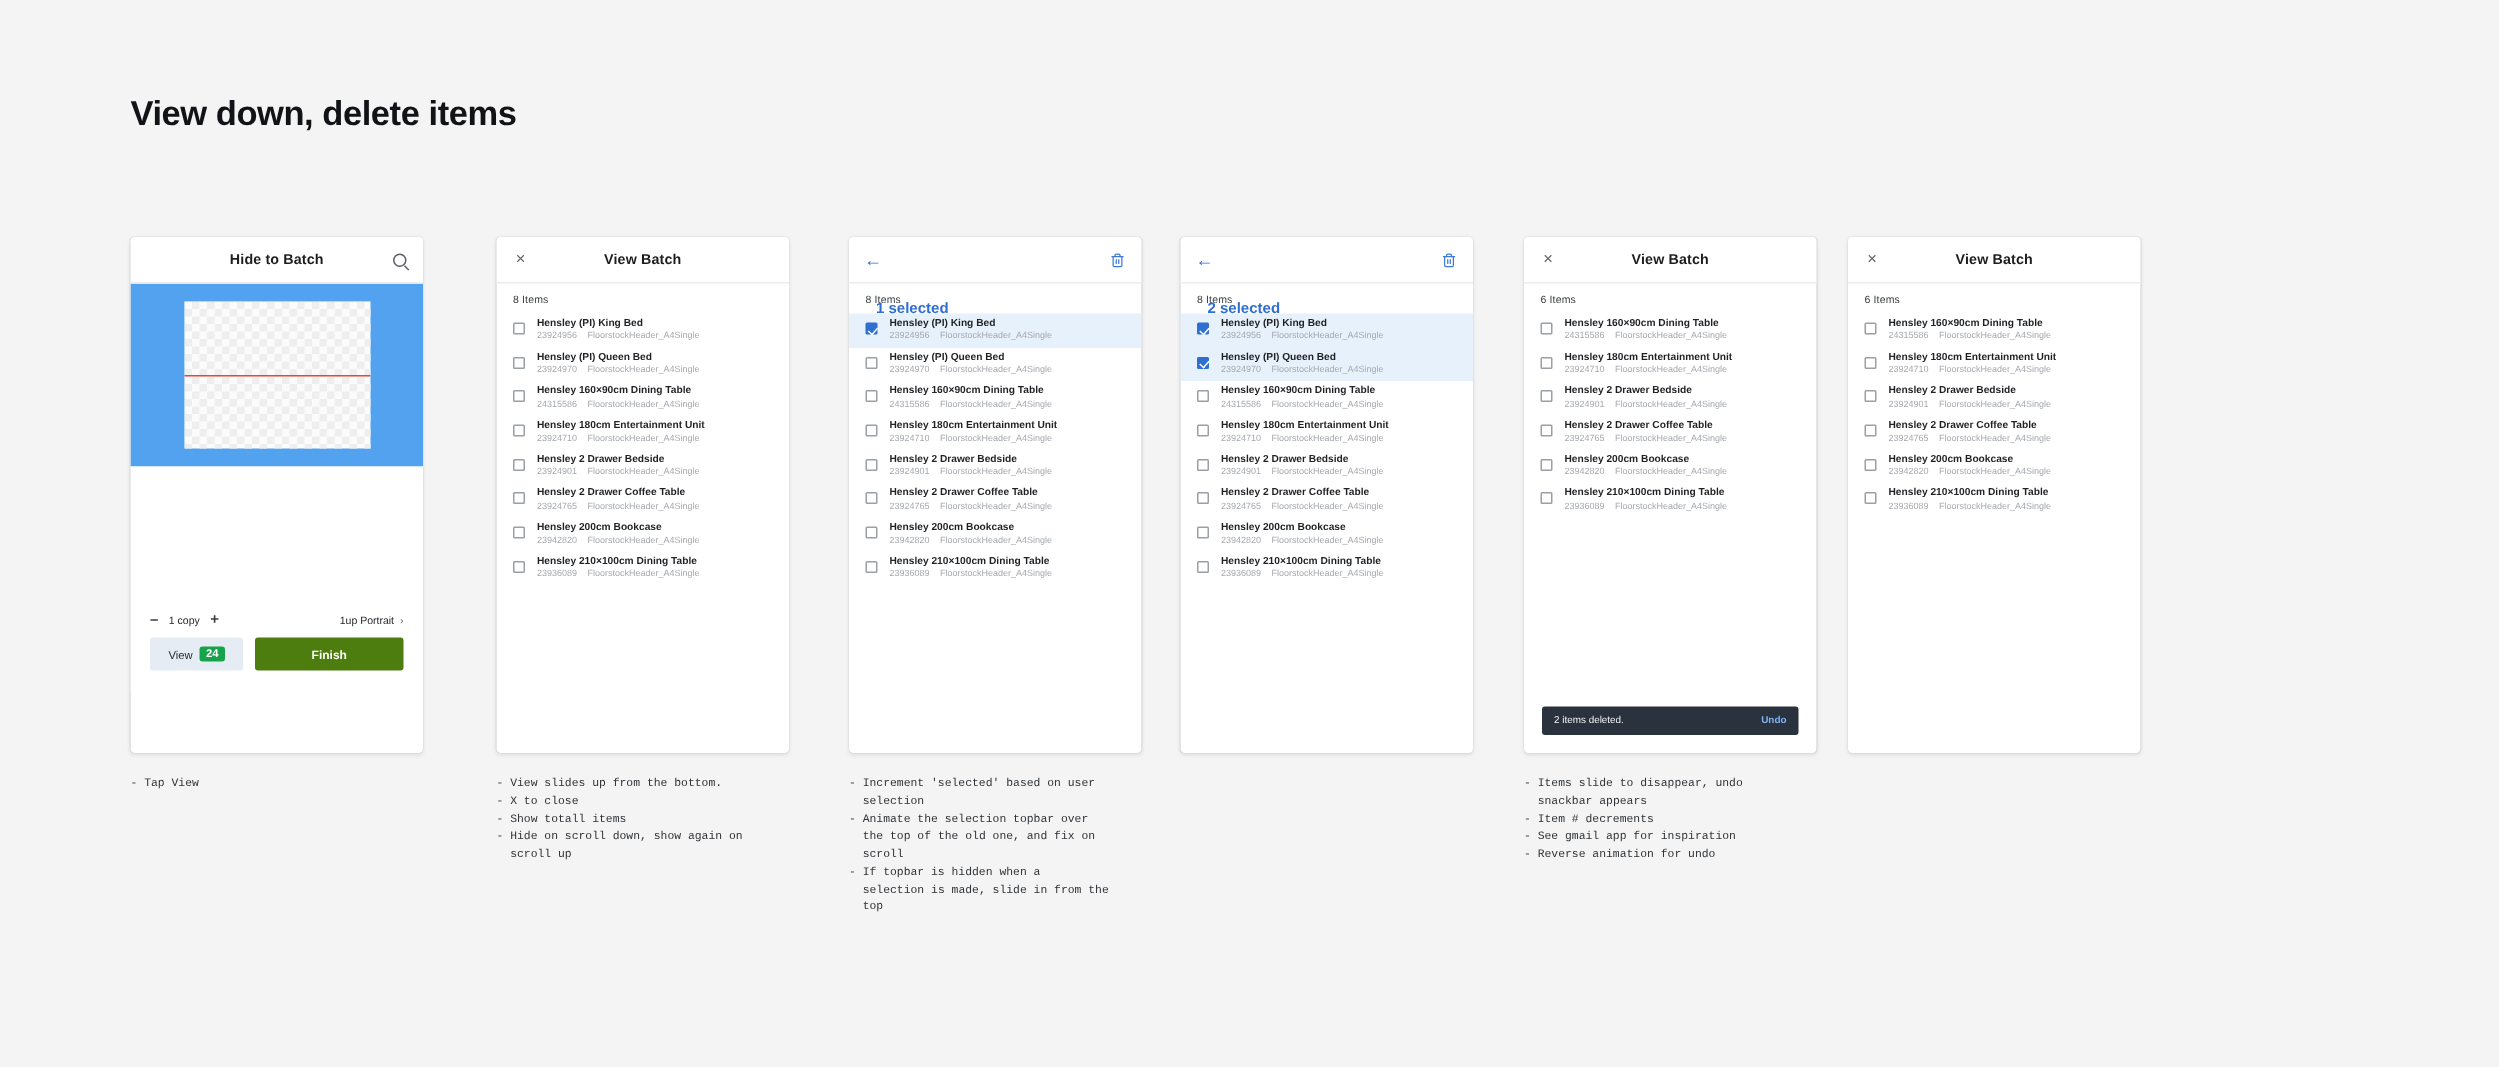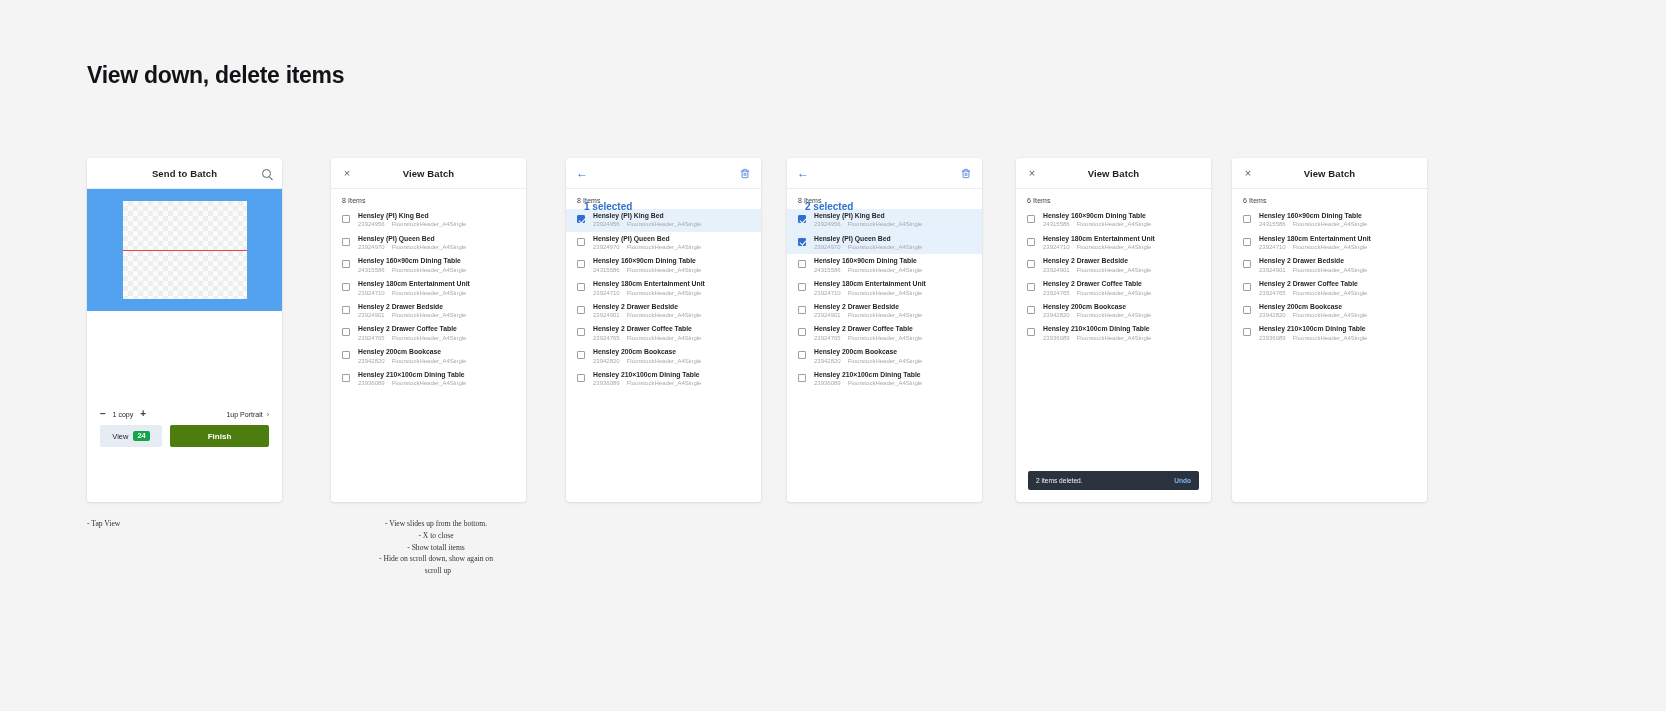--- a/index.html
+++ b/index.html
@@ -204,40 +204,40 @@
     border-radius: 2px;
     display: flex; align-items: center; justify-content: space-between;
     padding: 0 8px;
   }
   .snack-text { font-size: 6.6px; color: #f1f3f5; }
   .snack-action { font-size: 6.6px; color: #7fb3f5; font-weight: bold; }
 
   
   .caption {
     position: absolute;
-    font-family: Liberation Serif, serif;
+    font-family: Liberation Mono, monospace;
     font-size: 7.6px;
     line-height: 1.55;
     color: #2f3337;
     white-space: pre-wrap;
   }
 
   
   .trash { display: block; }
 </style>
 </head>
 <body>
 
 <div class="page">
 
   <div class="page-title">View down, delete items</div>
 
   <div class="phone" id="p1" style="left:87px; top:158px; height:344px;">
     <div class="appbar">
-      <span class="appbar-title">Send to Batch</span>
+      <span class="appbar-title">Hide to Batch</span>
       <span class="appbar-right">
           <span class="search-ico"></span>
         </span>
     </div>
     <div class="preview">
       <div class="sheet"></div>
     </div>
     <div class="p1-body">
       <div style="height:92px;"></div>
       <div class="stepper-row">
@@ -348,21 +348,21 @@
           <div class="row-text">
             <div class="row-name">Hensley 210×100cm Dining Table</div>
             <div class="row-meta">
               <span>23936089</span>
               <span>FloorstockHeader_A4Single</span>
             </div>
           </div>
         </div>
       </div>
   </div>
-  <div class="caption" style="left:331px; top:518px; width:210px;text-align:center;">- View slides up from the bottom.
+  <div class="caption" style="left:331px; top:518px; width:210px;">- View slides up from the bottom.
 - X to close
 - Show totall items
 - Hide on scroll down, show again on
   scroll up</div>
 
   <div class="phone" id="p3" style="left:566px; top:158px; height:344px;">
     <div class="appbar sel">
       <span class="appbar-left">
           <span class="icon-arrow">←</span>
         </span>
@@ -453,20 +453,28 @@
           <div class="row-text">
             <div class="row-name">Hensley 210×100cm Dining Table</div>
             <div class="row-meta">
               <span>23936089</span>
               <span>FloorstockHeader_A4Single</span>
             </div>
           </div>
         </div>
       </div>
   </div>
+  <div class="caption" style="left:566px; top:518px; width:195px;">- Increment 'selected' based on user
+  selection
+- Animate the selection topbar over
+  the top of the old one, and fix on
+  scroll
+- If topbar is hidden when a
+  selection is made, slide in from the
+  top</div>
 
   <div class="phone" id="p4" style="left:787px; top:158px; height:344px;">
     <div class="appbar sel">
       <span class="appbar-left">
           <span class="icon-arrow">←</span>
         </span>
       <span class="sel-head">2 selected</span>
       <span class="appbar-right">
         <svg class="trash" width="10" height="11" viewBox="0 0 24 24" fill="none" stroke="#3d7ad6" stroke-width="2" stroke-linecap="round" stroke-linejoin="round">
           <polyline points="3 6 5 6 21 6"></polyline>
@@ -629,20 +637,25 @@
               <span>FloorstockHeader_A4Single</span>
             </div>
           </div>
         </div>
       </div>
     <div class="snackbar">
       <span class="snack-text">2 items deleted.</span>
       <span class="snack-action">Undo</span>
     </div>
   </div>
+  <div class="caption" style="left:1016px; top:518px; width:215px;">- Items slide to disappear, undo
+  snackbar appears
+- Item # decrements
+- See gmail app for inspiration
+- Reverse animation for undo</div>
 
   <div class="phone" id="p6" style="left:1232px; top:158px; height:344px;">
     <div class="appbar">
       <span class="appbar-left">
           <span class="icon-x">×</span>
         </span>
       <span class="appbar-title">View Batch</span>
     </div>
     <div class="items-count">6 Items</div>
     <div class="list">

